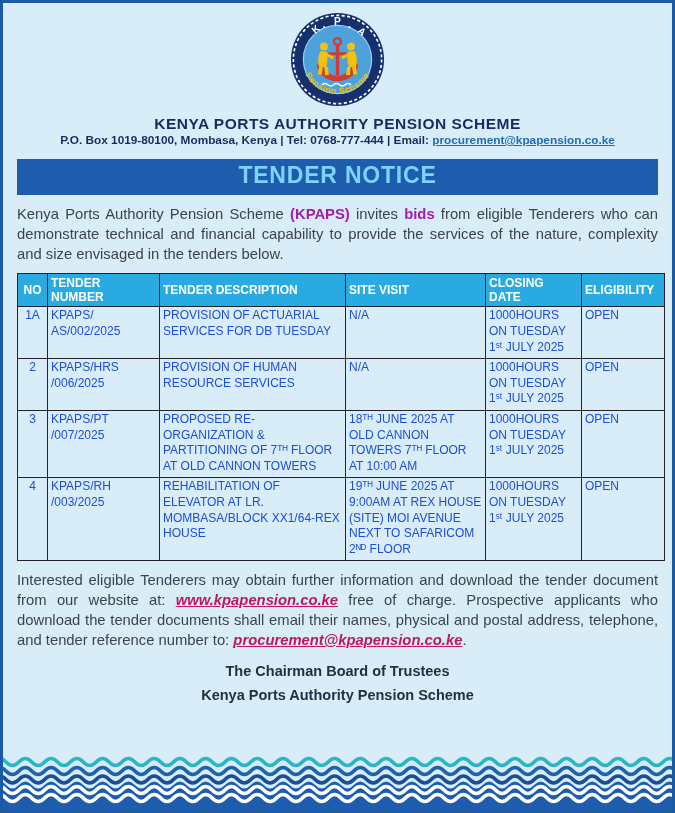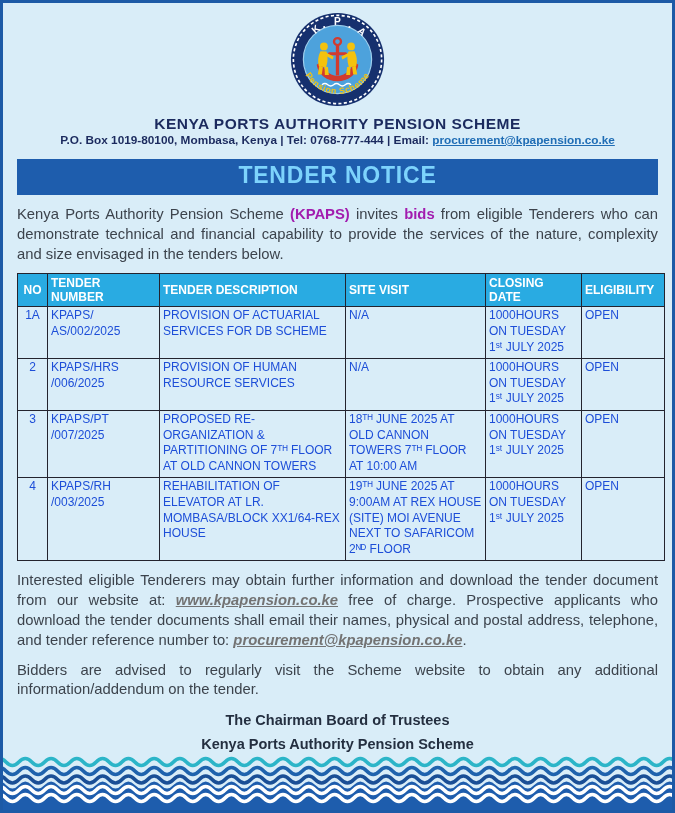--- a/index.html
+++ b/index.html
@@ -30,21 +30,21 @@
     text-align:center; padding:3px 0 6px;
   }
 
   
   .para {
     color:#3c434c; font-size:14.8px; line-height:1.34;
     text-align:justify; margin:10px 0 9px;
   }
   .para b { color:#a21caf; }
   .para a, .blink {
-    color:#737373; font-weight:bold; font-style:italic;
+    color:#be185d; font-weight:bold; font-style:italic;
     text-decoration:underline;
   }
 
   
   table.tenders {
     border-collapse:collapse; width:647px; table-layout:fixed; margin-top:2px;
   }
   .tenders th {
     background:#29abe2; color:#ffffff; font-size:12px; font-weight:bold;
     padding:2px 3px; text-align:left; border:1px solid #23232e;
@@ -133,21 +133,21 @@
           <th>SITE VISIT</th>
           <th>CLOSING DATE</th>
           <th class="c-elig">ELIGIBILITY</th>
         </tr>
       </thead>
       <tbody>
         <tr>
           <td class="c-no">1A</td>
           <td class="cell-number">KPAPS/
 AS/002/2025</td>
-          <td>PROVISION OF ACTUARIAL SERVICES FOR DB SCHEME</td>
+          <td>PROVISION OF ACTUARIAL SERVICES FOR DB TUESDAY</td>
           <td>N/A</td>
           <td>1000HOURS ON TUESDAY 1ˢᵗ JULY 2025</td>
           <td class="c-elig">OPEN</td>
         </tr>
         <tr>
           <td class="c-no">2</td>
           <td class="cell-number">KPAPS/HRS
 /006/2025</td>
           <td>PROVISION OF HUMAN RESOURCE SERVICES</td>
           <td>N/A</td>
@@ -170,21 +170,20 @@
           <td>REHABILITATION OF ELEVATOR AT LR. MOMBASA/BLOCK XX1/64-REX HOUSE</td>
           <td>19ᵀᴴ JUNE 2025 AT 9:00AM AT REX HOUSE (SITE) MOI AVENUE NEXT TO SAFARICOM 2ᴺᴰ FLOOR</td>
           <td>1000HOURS ON TUESDAY 1ˢᵗ JULY 2025</td>
           <td class="c-elig">OPEN</td>
         </tr>
       </tbody>
     </table>
 
     <p class="para"><span>Interested eligible Tenderers may obtain further information and download the tender document from our website at: </span><a href="#">www.kpapension.co.ke</a><span> free of charge. Prospective applicants who download the tender documents shall email their names, physical and postal address, telephone, and tender reference number to: </span><a href="#">procurement@kpapension.co.ke</a><span>.</span></p>
 
-    <p class="para">Bidders are advised to regularly visit the Scheme website to obtain any additional information/addendum on the tender.</p>
 
     <div class="footer">
       <div>The Chairman Board of Trustees</div>
       <div>Kenya Ports Authority Pension Scheme</div>
 
     </div>
   </div>
 
   <svg class="waves" viewBox="0 0 675 56" preserveAspectRatio="none">
     <defs>

